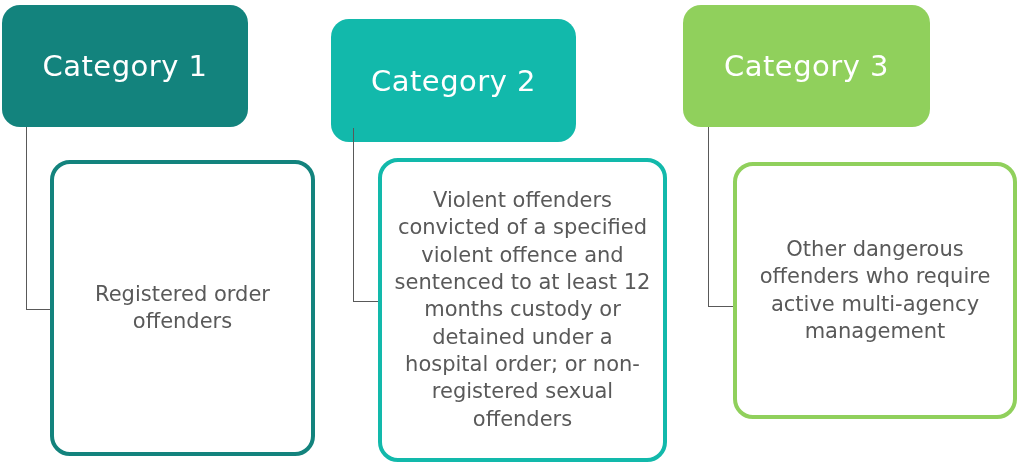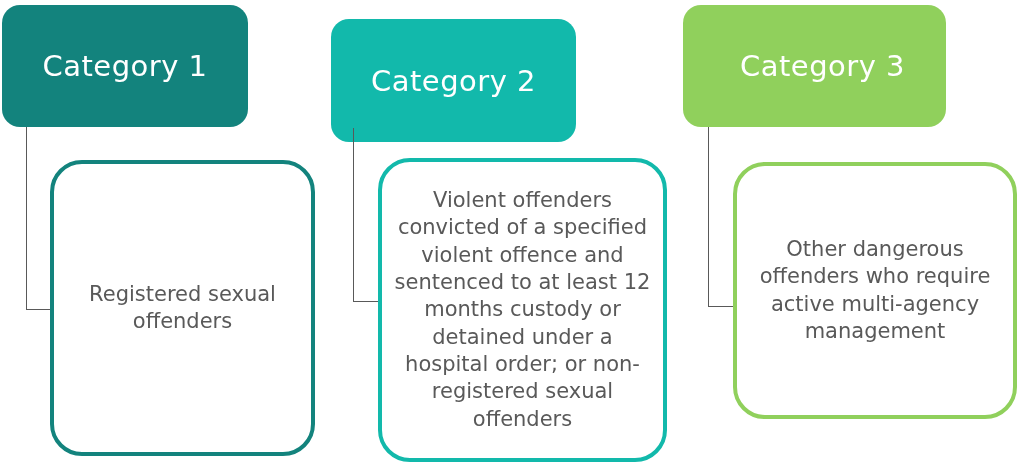--- a/index.html
+++ b/index.html
@@ -20,36 +20,36 @@
     border-radius: 18px;
     display: flex;
     align-items: center;
     justify-content: center;
     color: #ffffff;
     font-size: 29px;
     letter-spacing: 0.5px;
   }
   #header-1 { left: 2px;   top: 5px; width: 246px; height: 122px; }
   #header-2 { left: 331px; top: 19px; width: 245px; height: 123px; }
-  #header-3 { left: 683px; top: 5px; width: 247px; height: 122px; padding-left: 16px; }
+  #header-3 { left: 683px; top: 5px; width: 247px; height: 122px; }
 
   .connector {
     position: absolute;
     border-left: 1.5px solid;
     border-bottom: 1.5px solid;
   }
   #connector-1 { left: 26px;  top: 127px; width: 24px; height: 182px; }
   #connector-2 { left: 353px; top: 128px; width: 25px; height: 173px; }
   #connector-3 { left: 708px; top: 127px; width: 25px; height: 179px; }
 
   .body-box {
     position: absolute;
     background: #ffffff;
     border: 4px solid;
-    border-radius: 32px;
+    border-radius: 20px;
     box-sizing: border-box;
     display: flex;
     align-items: center;
     justify-content: center;
     text-align: center;
     font-size: 21px;
     line-height: 1.3;
     padding: 6px 10px;
   }
   #body-1 { left: 50px;  top: 160px; width: 265px; height: 296px; }
@@ -59,21 +59,21 @@
 </head>
 <body>
 
 <div class="canvas">
 
   <div class="header-box" id="header-1" style="background-color: rgb(19, 131, 125); color: rgb(255, 255, 255);">
     <span>Category 1</span>
   </div>
   <div class="connector" id="connector-1" style="border-color: rgb(89, 89, 89);"></div>
   <div class="body-box" id="body-1" style="border-color: rgb(19, 131, 125); color: rgb(89, 89, 89);">
-    <span>Registered sexual offenders</span>
+    <span>Registered order offenders</span>
   </div>
 
   <div class="header-box" id="header-2" style="background-color: rgb(18, 185, 171); color: rgb(255, 255, 255);">
     <span>Category 2</span>
   </div>
   <div class="connector" id="connector-2" style="border-color: rgb(89, 89, 89);"></div>
   <div class="body-box" id="body-2" style="border-color: rgb(18, 185, 171); color: rgb(89, 89, 89);">
     <span>Violent offenders convicted of a specified violent offence and sentenced to at least 12 months custody or detained under a hospital order; or non-registered sexual offenders</span>
   </div>
 

